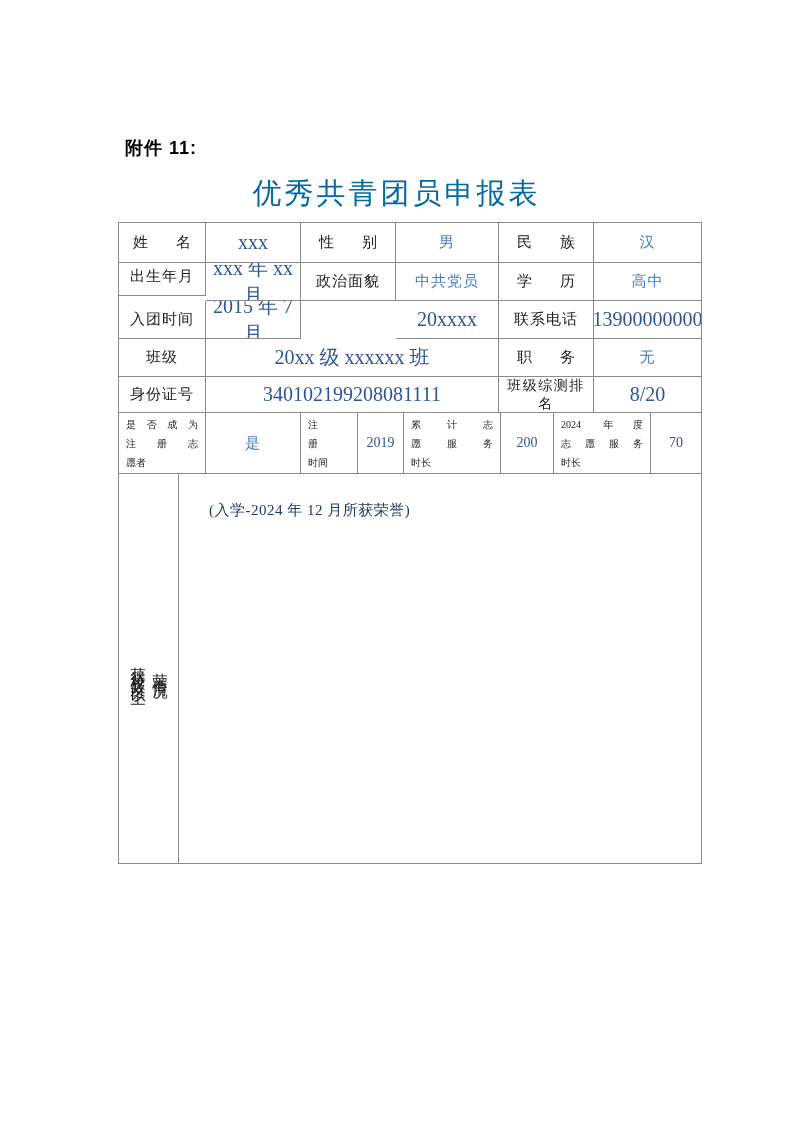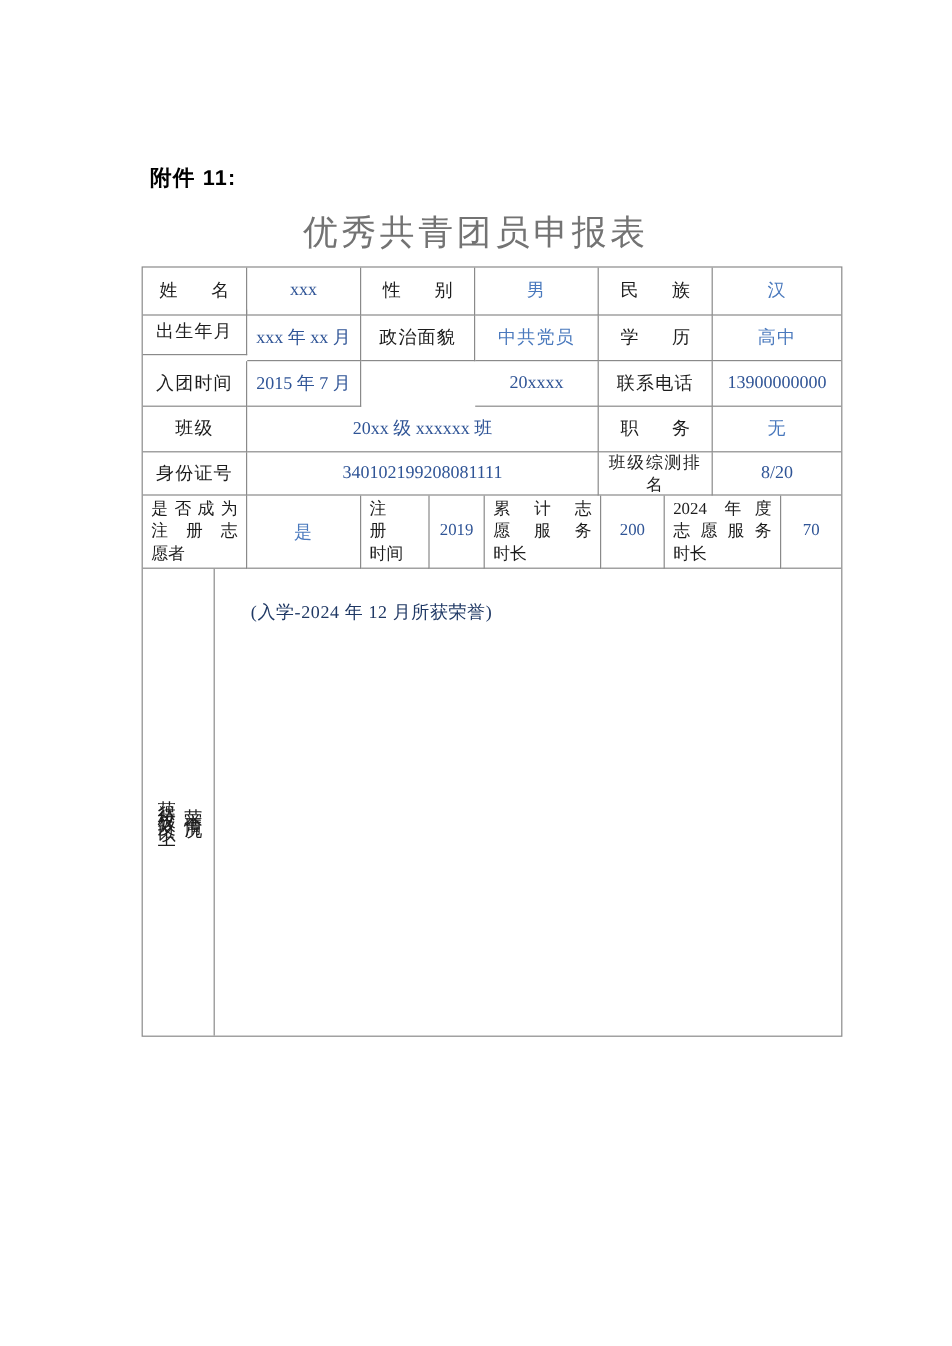--- a/index.html
+++ b/index.html
@@ -14,48 +14,48 @@
     width:793px;height:1122px;background:#ffffff;position:relative;overflow:hidden;
     font-family:"Liberation Serif","DejaVu Serif",serif;
   }
   .attachment{
     position:absolute;left:125px;top:136px;
     font-family:"Liberation Sans","DejaVu Sans",sans-serif;
     font-weight:700;font-size:18px;color:#000;letter-spacing:1px;
   }
   .doc-title{
     position:absolute;left:0;top:174px;width:793px;text-align:center;
-    font-size:29px;letter-spacing:3px;color:#737373;font-weight:400;
+    font-size:29px;letter-spacing:3px;color:#0369a1;font-weight:400;
   }
   .form-table{
     position:absolute;left:118px;top:222px;width:582px;height:640px;
     border:1px solid var(--line);box-sizing:content-box;
   }
   .cell{
     position:absolute;box-sizing:border-box;
     border-right:1px solid var(--line);border-bottom:1px solid var(--line);
     display:flex;align-items:center;justify-content:center;
     overflow:hidden;
   }
   .no-r{border-right:none;}
   .no-b{border-bottom:none;}
   .label{
     font-size:15px;color:var(--label-ink);letter-spacing:1px;
     text-align:center;
   }
   .j2{display:inline-block;width:58px;text-align:justify;text-align-last:justify;letter-spacing:0;}
   .tight{font-size:14px;letter-spacing:1.5px;padding:0 2px;}
-  .val-serif{font-size:15px;color:var(--val-serif);text-align:center;}
+  .val-serif{font-size:20px;color:var(--val-serif);text-align:center;}
   .val-sans{
     font-family:"Liberation Sans","DejaVu Sans",sans-serif;
     font-size:15px;color:var(--val-sans);text-align:center;letter-spacing:1px;
   }
   .jlines{width:100%;padding:0 7px;box-sizing:border-box;color:var(--label-ink);}
   .jlines span{
-    display:block;font-size:14px;line-height:19px;letter-spacing:0;
+    display:block;font-size:10px;line-height:19px;letter-spacing:0;
     text-align:justify;text-align-last:justify;
   }
   .jlines span:last-child{text-align-last:left;}
   .honor-side{flex-direction:row;gap:3px;}
   .vtext{
     writing-mode:vertical-rl;text-orientation:upright;
     font-size:15px;color:var(--label-ink);letter-spacing:4px;
   }
   .honor-content{position:relative;}
   .honor-note{

